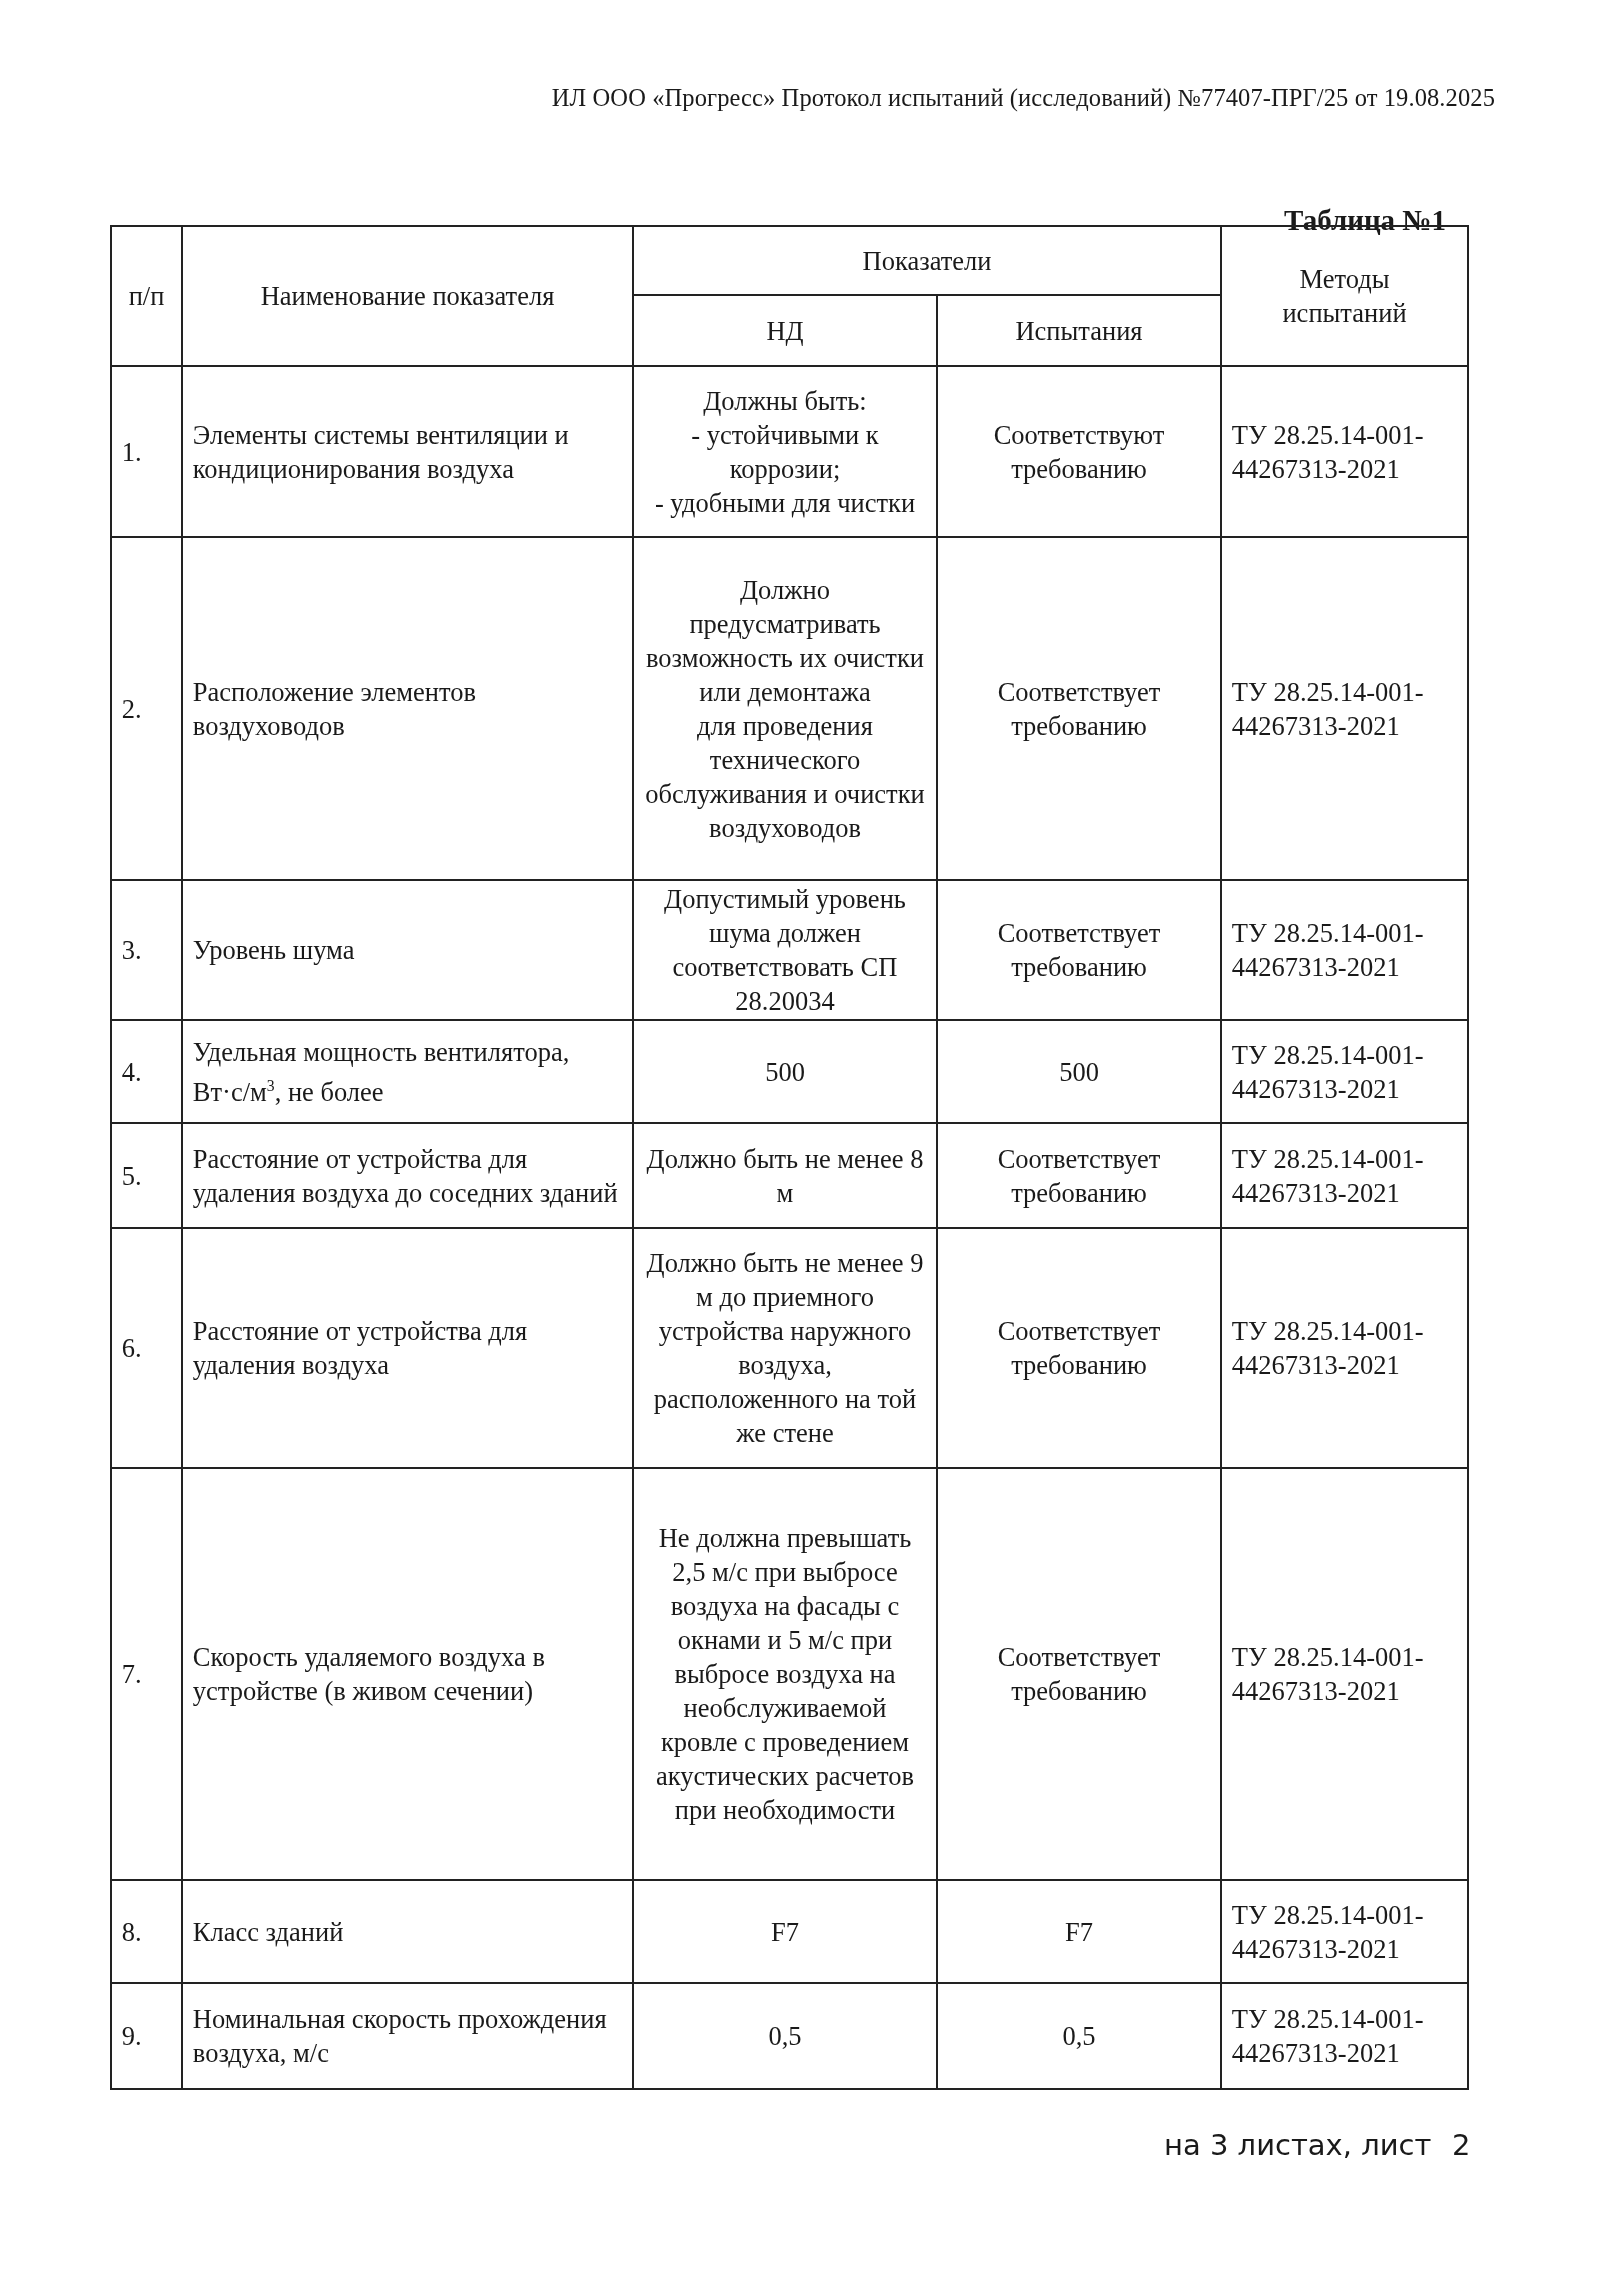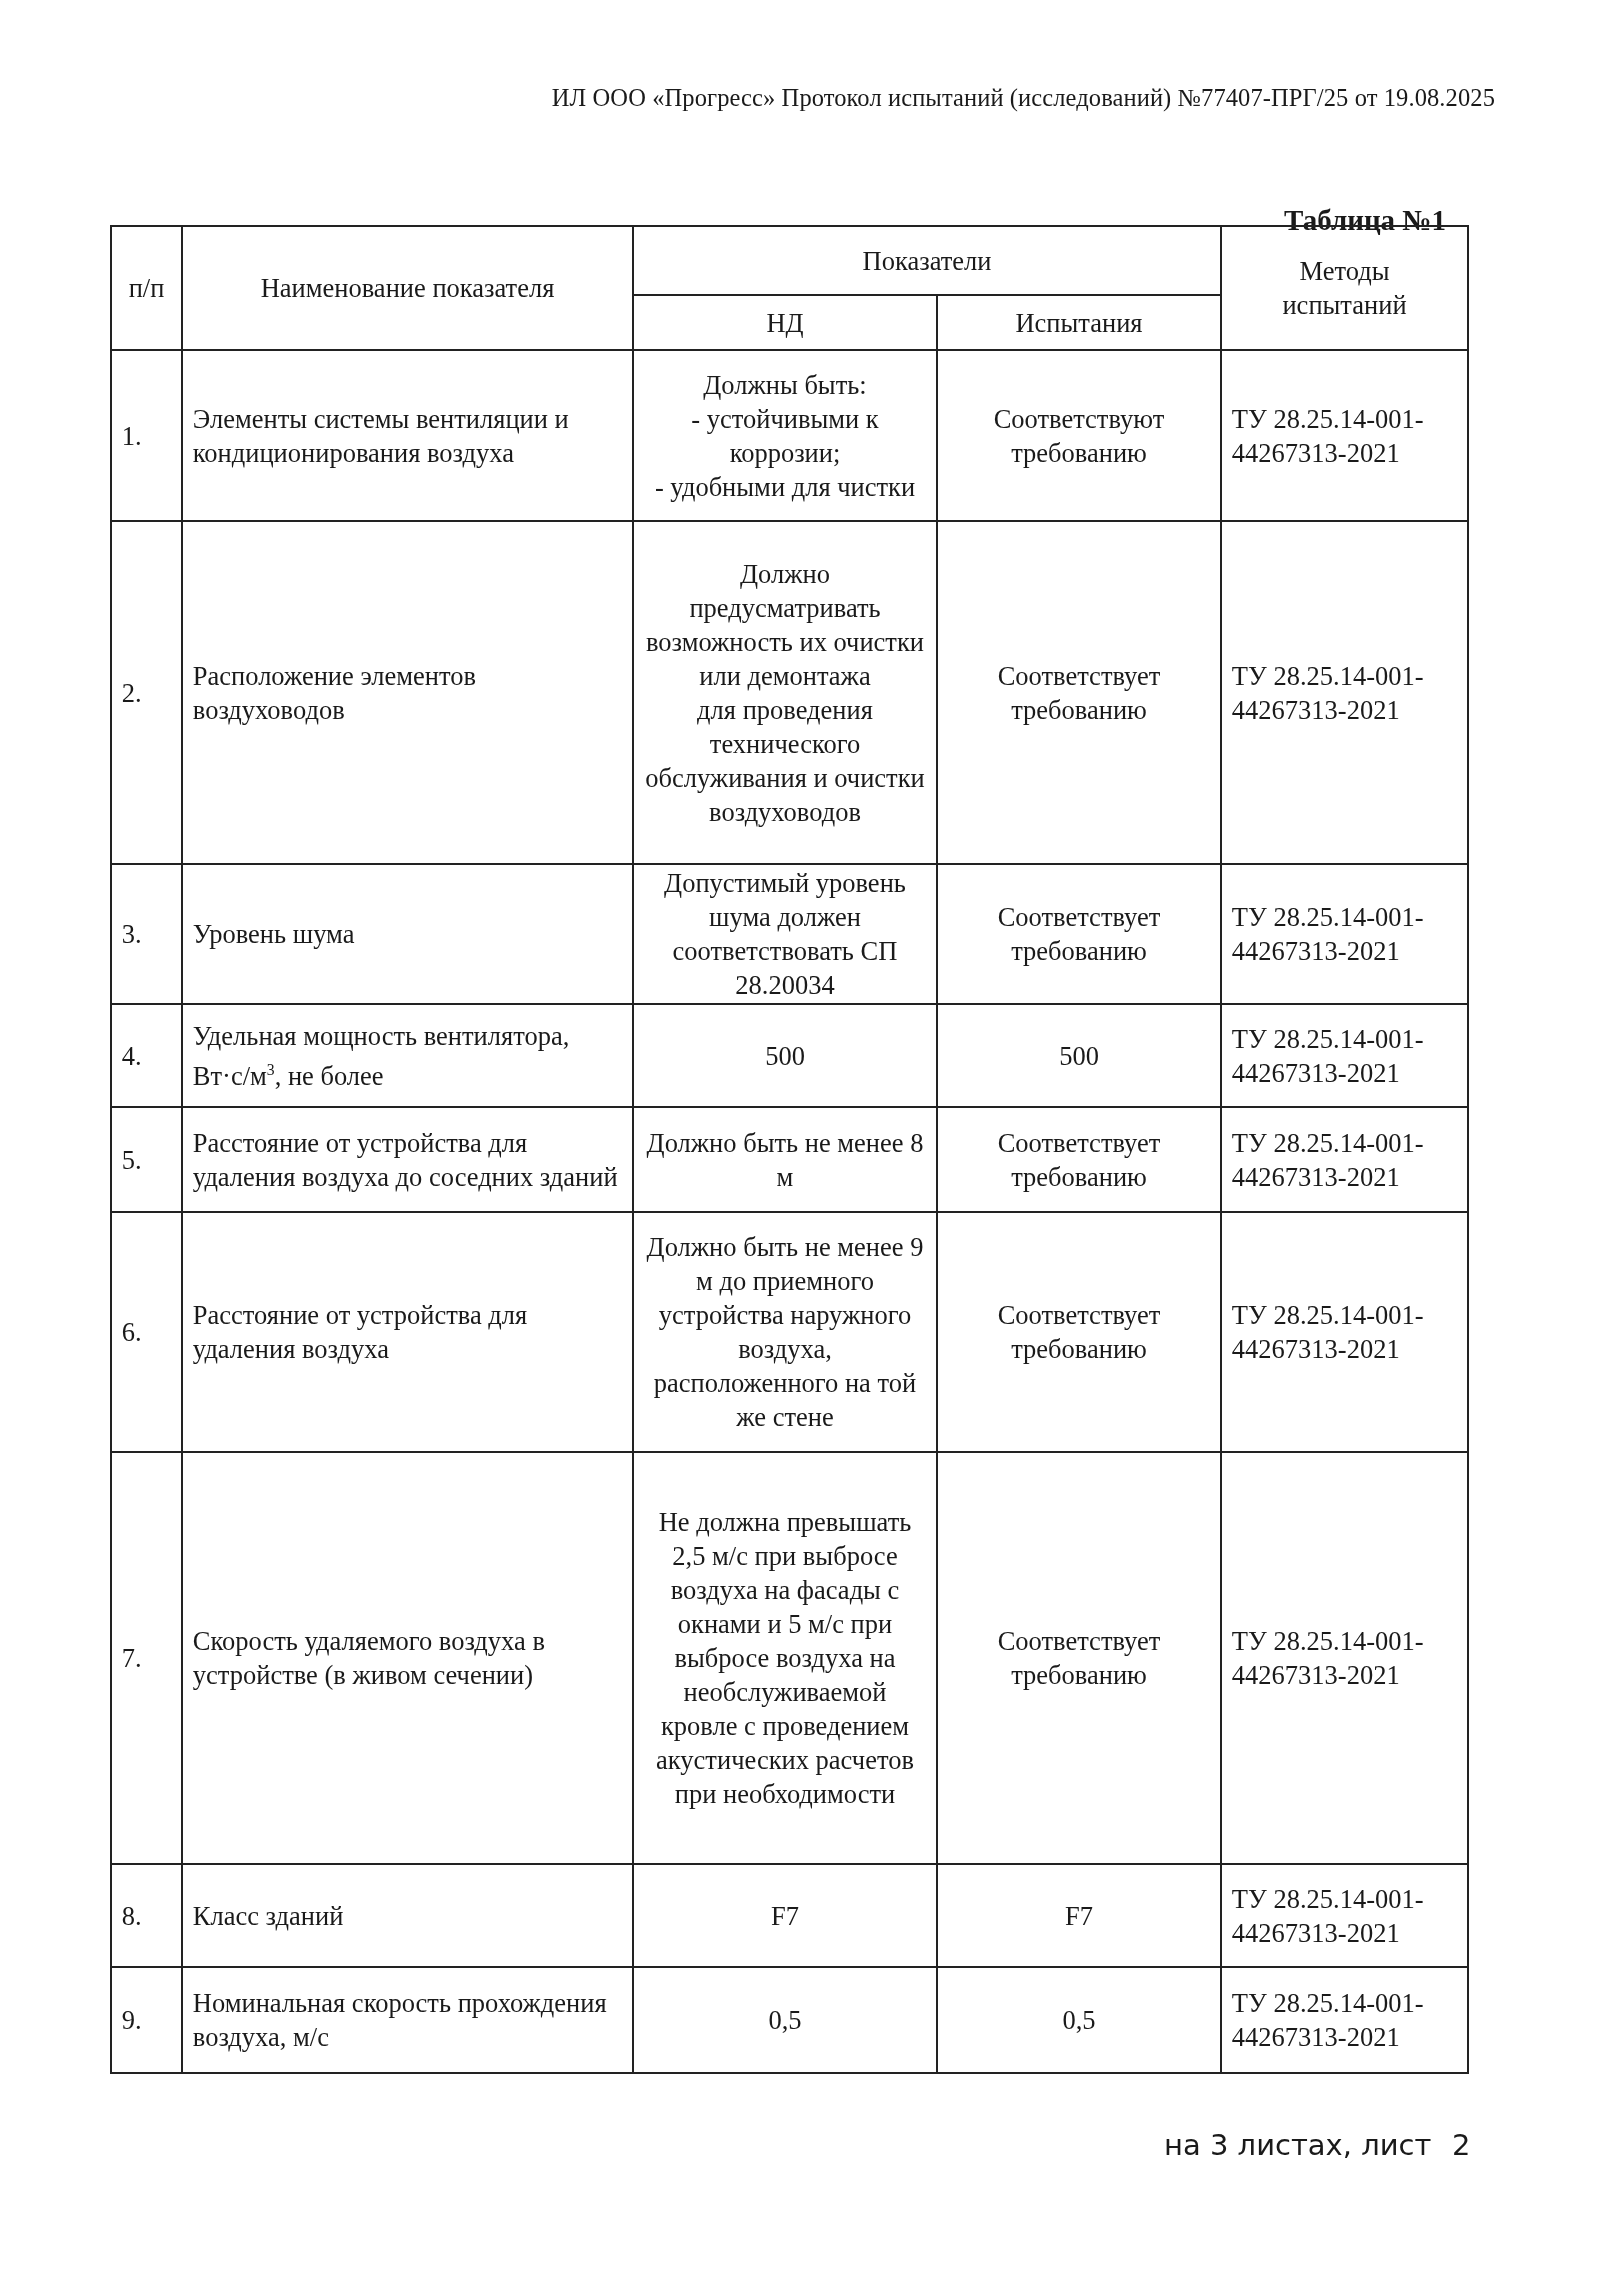--- a/index.html
+++ b/index.html
@@ -21,21 +21,21 @@
     }
     table.main td, table.main th {
       border: 2.5px solid #222; padding: 0 9.8px; vertical-align: middle; font-weight: normal;
     }
     th { text-align: center; }
     td.num { text-align: left; padding-left: 13.7px; }
     td.name { text-align: left; }
     td.nd, td.res { text-align: center; }
     td.method { text-align: left; padding-left: 11.8px; }
     .hdr-top { height: 69px; }
-    .hdr-sub { height: 55px; }
+    .hdr-sub { height: 71px; }
     .r1 { height: 171px; } .r2 { height: 343px; } .r3 { height: 140px; }
     .r4 { height: 103px; } .r5 { height: 105px; } .r6 { height: 240px; }
     .r7 { height: 412px; } .r8 { height: 103px; } .r9 { height: 106px; }
     .footer {
       position: absolute; top: 2115px; left: 1164px;
       font-family: "DejaVu Sans", "Liberation Sans", sans-serif; font-size: 29px; margin-top: 13px;
     }
     .footer .page { position: absolute; left: 288px; top: 0; }
     .multi { white-space: pre-line; }
     sup { font-size: 15.7px; }

